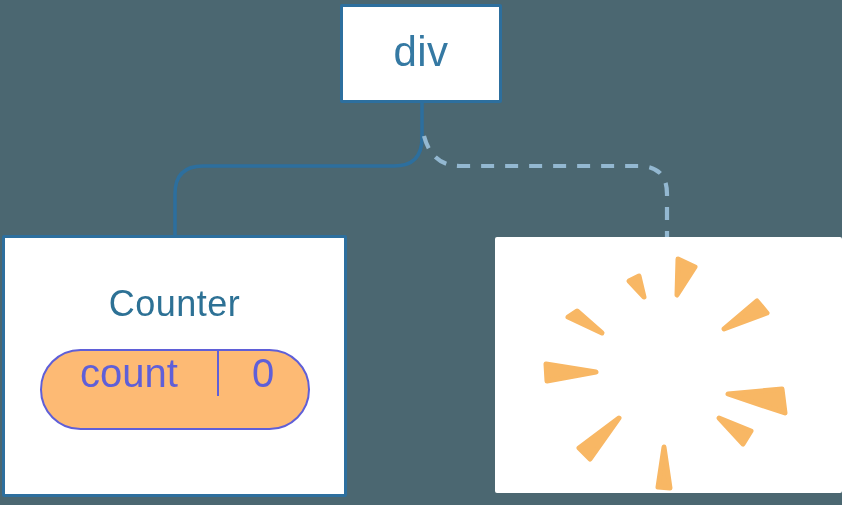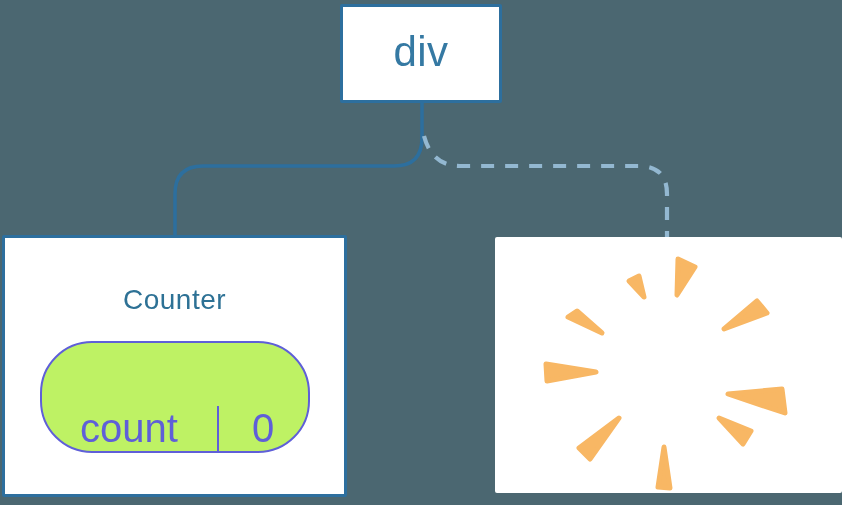--- a/index.html
+++ b/index.html
@@ -47,35 +47,35 @@
     left: 2px; top: 235px;
     width: 345px; height: 262px;
     border: 3px solid #2d6f9e;
     display: flex;
     flex-direction: column;
     align-items: center;
   }
   .counter-title {
     margin-top: 48px;
     color: #2d7195;
-    font-size: 28px;
+    font-size: 36px;
     font-weight: 500;
     line-height: 1;
     letter-spacing: 0.5px;
   }
   .state-pill {
     margin-top: 27px;
     width: 270px;
-    height: 112px;
+    height: 81px;
     border: 2.5px solid #5f5fd8;
     border-radius: 52px;
     display: flex;
-    align-items: flex-end;
+    align-items: flex-start;
     overflow: hidden;
-    background: #bef264;
+    background: #fdba74;
   }
   .pill-key {
     flex: 0 0 175px;
     display: flex;
     align-items: center;
     justify-content: center;
     color: #5f5fd8;
     font-size: 40px;
     font-weight: 400;
   }

